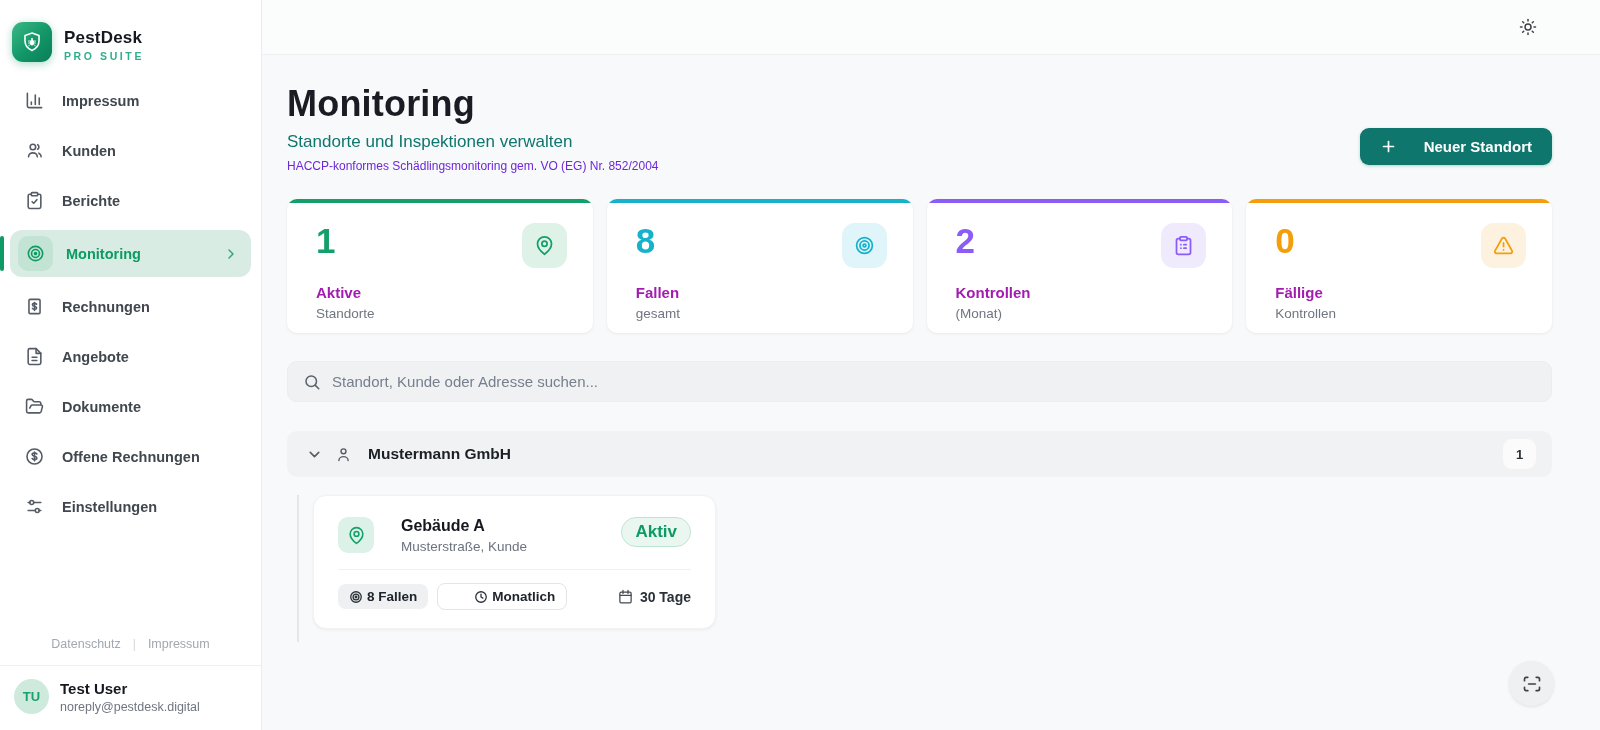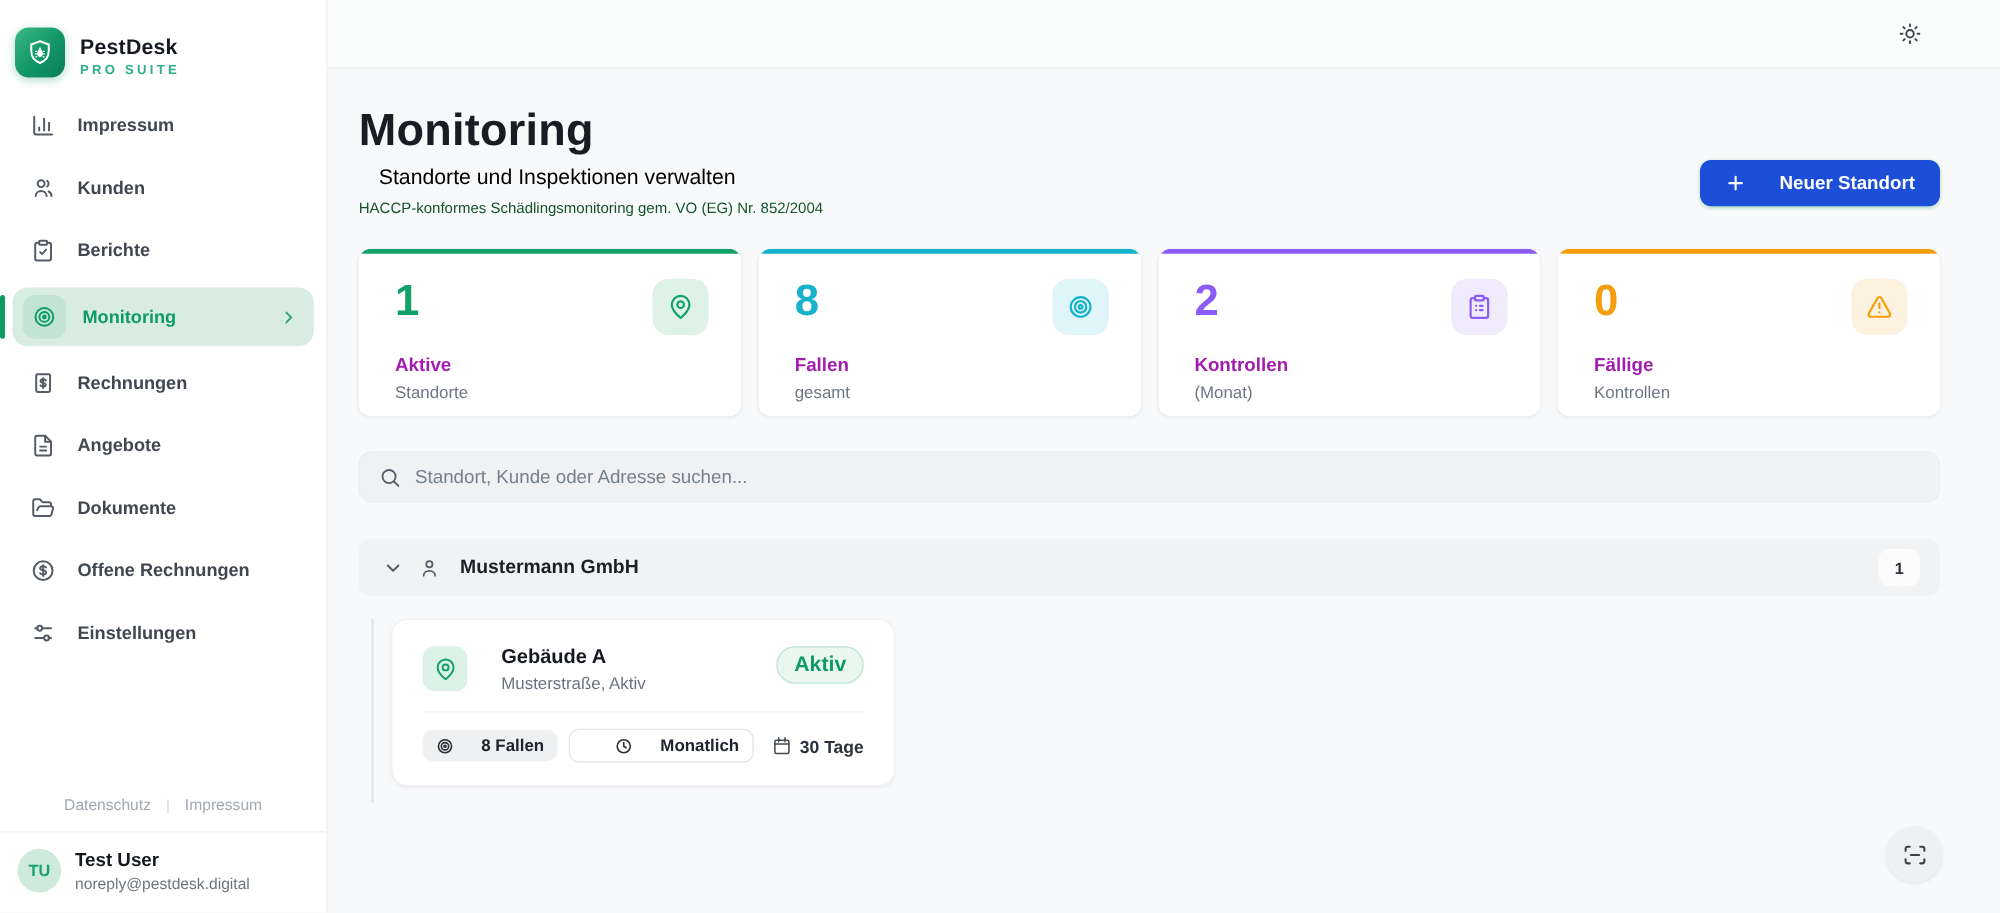--- a/index.html
+++ b/index.html
@@ -48,24 +48,24 @@
   .topbar { position:absolute; left:262px; top:0; right:0; height:55px;
     background:#fbfcfc; border-bottom:1px solid #eef0f2;
     display:flex; align-items:center; justify-content:flex-end; padding-right:56px; }
   .theme-btn { width:32px; height:32px; border:none; background:transparent; color:#3c4248;
     display:flex; align-items:center; justify-content:center; cursor:pointer; border-radius:8px; }
 
   
   .main { position:absolute; left:262px; top:55px; right:0; bottom:0; padding:28px 48px 0 25px; }
   .page-head { position:relative; }
   .page-title { font-size:36px; font-weight:800; color:#191d23; letter-spacing:.2px; }
-  .page-subtitle { font-size:17px; color:#000000; margin-top:7px;margin-left:16px; }
-  .page-note { font-size:12px; color:#14532d; margin-top:7px; }
+  .page-subtitle { font-size:17px; color:#0f766e; margin-top:7px; }
+  .page-note { font-size:12px; color:#6d28d9; margin-top:7px; }
   .primary-btn { position:absolute; right:0; top:45px; height:37px; padding:0 20px;
-    background:#1d4ed8; color:#fff; border:none; border-radius:9px; cursor:pointer;
+    background:#0f766e; color:#fff; border:none; border-radius:9px; cursor:pointer;
     font-family:inherit; font-size:15px; font-weight:700; display:flex; align-items:center; gap:27px;
     box-shadow:0 1px 3px rgba(13,155,99,.35); }
 
   
   .stats { display:flex; gap:14px; margin-top:26px; }
   .stat-card { flex:1; height:134px; background:#fff; border-radius:10px; position:relative;
     box-shadow:0 1px 3px rgba(16,24,40,.07); padding:22px 24px 0 29px; overflow:hidden; }
   .stat-card::before { content:""; position:absolute; left:0; top:0; right:0; height:4px; }
   .stat-value { font-size:35px; font-weight:800; line-height:1.15; }
   .stat-label { font-size:15px; font-weight:700; color:#a21caf; margin-top:23px; }
@@ -105,21 +105,21 @@
     padding:21px 24px 18px 24px; cursor:pointer; }
   .site-top { display:flex; align-items:flex-start; gap:27px; }
   .site-pin { width:36px; height:36px; border-radius:10px; background:#dcf1e7; color:#13a06a;
     display:flex; align-items:center; justify-content:center; flex:0 0 auto; }
   .site-name { font-size:16px; font-weight:700; color:#15191f; }
   .site-addr { font-size:13.5px; color:#6b7280; margin-top:4px; }
   .site-status { margin-left:auto; background:#e9f7f0; border:1px solid #bfe5d2; color:#0d9b63;
     font-size:17px; font-weight:700; border-radius:999px; padding:4px 13px; }
   .site-divider { height:1px; background:#eef0f2; margin:15px 0 13px 0; }
   .site-foot { display:flex; align-items:center; gap:9px; }
-  .chip { display:flex; align-items:center; gap:22px; font-size:13.5px; font-weight:700; color:#20252d;
+  .chip { display:flex; align-items:center; gap:4px; font-size:13.5px; font-weight:700; color:#20252d;
     border-radius:8px; padding:5px 11px; }
   .chip-gray { background:#eef0f2; }
   .chip-outline { background:#fff; border:1px solid #e2e4e8;padding-left:36px; }
   .chip .c-ic { color:#2b3138; }
   .site-due { margin-left:auto; display:flex; align-items:center; gap:7px;
     font-size:14px; font-weight:700; color:#2b3138; }
   .site-due .c-ic { color:#434a52; }
 
   
   .fab { position:absolute; right:46px; bottom:24px; width:45px; height:45px; border-radius:50%;
@@ -390,21 +390,21 @@
     <div class="site-card">
       <div class="site-top">
         <div class="site-pin">
           <svg width="19" height="19" viewBox="0 0 24 24" fill="none" stroke="currentColor" stroke-width="2" stroke-linecap="round" stroke-linejoin="round">
               <path d="M20 10c0 6-8 12-8 12s-8-6-8-12a8 8 0 0 1 16 0z"></path>
               <circle cx="12" cy="10" r="3"></circle>
             </svg>
         </div>
         <div>
           <div class="site-name">Gebäude A</div>
-          <div class="site-addr">Musterstraße, Aktiv</div>
+          <div class="site-addr">Musterstraße, Kunde</div>
         </div>
         <span class="site-status">Aktiv</span>
       </div>
       <div class="site-divider"></div>
       <div class="site-foot">
         <span class="chip chip-gray">
           <span class="c-ic">
             <svg width="14" height="14" viewBox="0 0 24 24" fill="none" stroke="currentColor" stroke-width="2.2" stroke-linecap="round">
                 <circle cx="12" cy="12" r="9"></circle>
                 <circle cx="12" cy="12" r="5"></circle>

